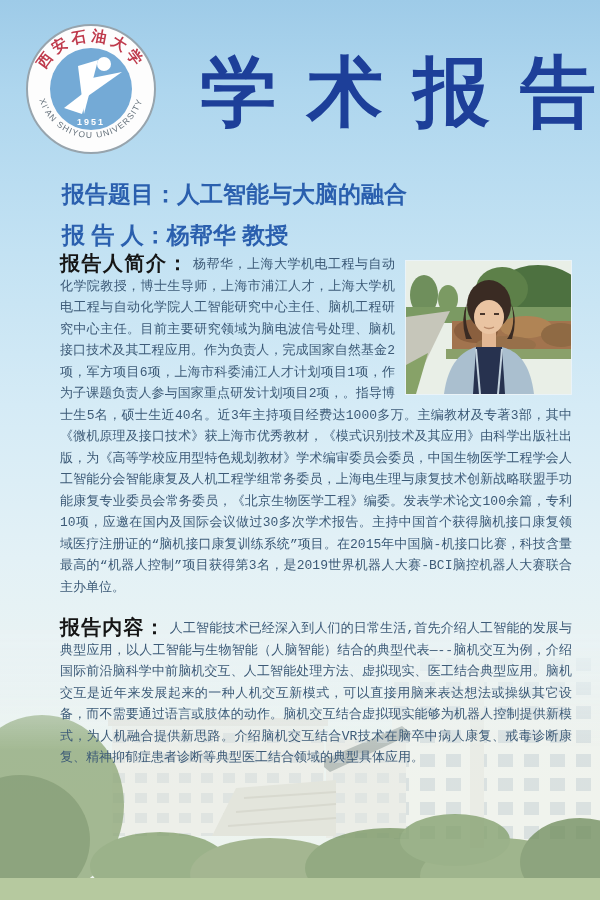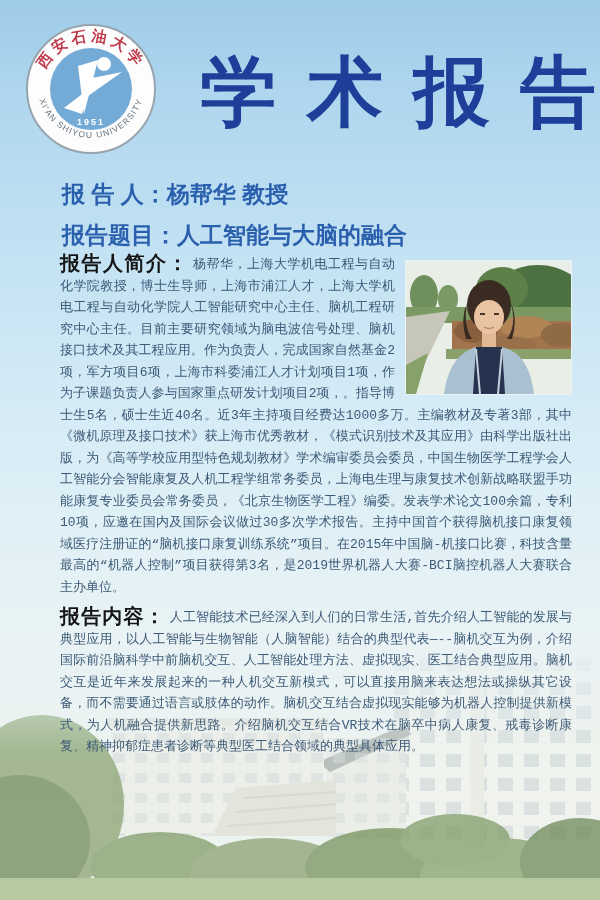--- a/index.html
+++ b/index.html
@@ -21,21 +21,21 @@
     color:#1d3f99;text-align:right;letter-spacing:2px;white-space:nowrap;
   }
   
   .report-heads{position:absolute;left:62px;top:174px;font-size:23px;font-weight:bold;color:#2a5fae;line-height:41px;}
   
   .main-text{position:absolute;left:60px;top:254px;width:512px;font-family:Liberation Mono, monospace;}
   .para{font-size:13px;line-height:21.5px;color:#3c5a77;text-align:justify;}
   .section-label{font-size:20px;font-weight:bold;color:#151515;line-height:1;vertical-align:-2px;margin-right:4px;letter-spacing:1px;}
   .speaker-photo{float:right;width:165px;height:133px;margin:6px 0 6px 10px;border:1px solid #eaf3f8;background:#e9efe7;}
   .speaker-photo svg{display:block;}
-  .content-para{margin-top:9px;}
+  .content-para{margin-top:20px;}
   
   .schedule{position:absolute;left:62px;top:740px;font-size:22px;font-weight:bold;color:#1f4d9e;line-height:41px;}
   
   .footer{position:absolute;right:40px;top:797px;width:180px;text-align:center;
     font-size:19px;font-weight:bold;color:#1d4496;line-height:29px;}
 </style>
 </head>
 <body>
 
 <div class="poster">
@@ -108,22 +108,22 @@
       </text>
       <text font-size="8.5" fill="#66727c" letter-spacing="1.2" font-family="Liberation Sans, sans-serif">
         <textPath href="#arcEn" startOffset="50%" text-anchor="middle">XI'AN SHIYOU UNIVERSITY</textPath>
       </text>
     </svg>
   </div>
 
   <div class="banner">学 术 报 告</div>
 
   <div class="report-heads">
+    <div><span>报告题目：</span><span>人工智能与大脑的融合</span></div>
     <div><span>报 告 人：</span><span>杨帮华 教授</span></div>
-    <div><span>报告题目：</span><span>人工智能与大脑的融合</span></div>
   </div>
 
   <div class="main-text">
     <div class="para bio-para">
       <span class="speaker-photo">
         <svg width="165" height="133" viewBox="0 0 165 133" xmlns="http://www.w3.org/2000/svg">
           <rect x="0" y="0" width="165" height="133" fill="#e9efe7"></rect>
 
           <ellipse cx="132" cy="36" rx="46" ry="32" fill="#4d7140"></ellipse>
           <ellipse cx="96" cy="28" rx="26" ry="22" fill="#5d8049"></ellipse>

